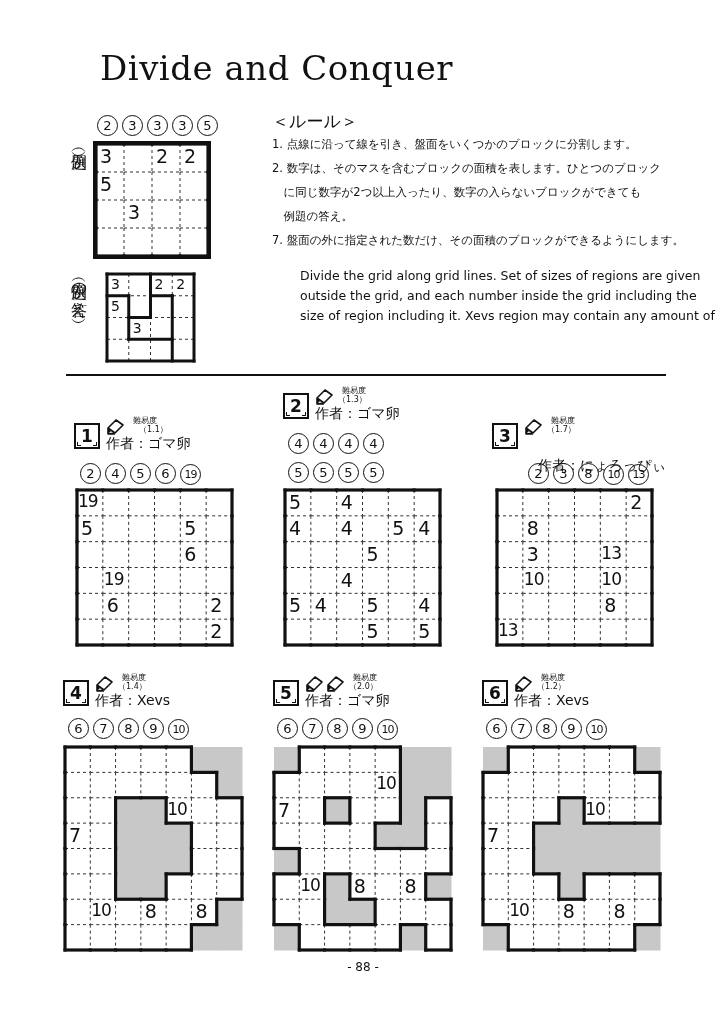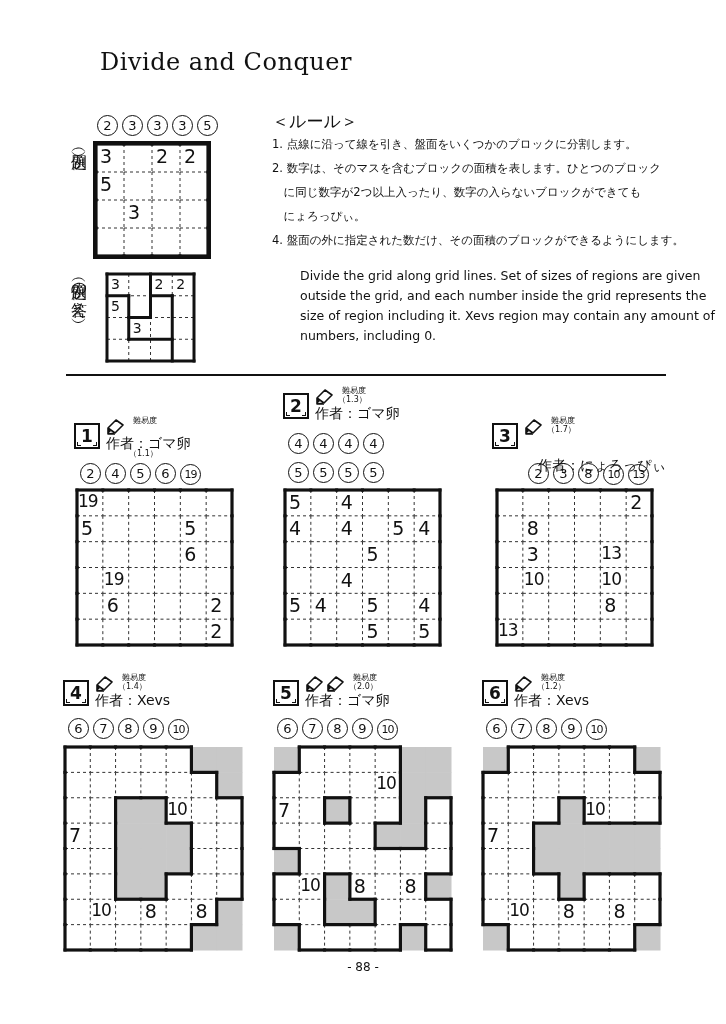--- a/index.html
+++ b/index.html
@@ -1,18 +1,18 @@
 <!DOCTYPE html>
 <html><head>
 <meta charset="utf-8">
 <style>
   html,body{margin:0;padding:0;background:#fff;}
   body{width:726px;height:1024px;position:relative;overflow:hidden;font-family:"DejaVu Sans",sans-serif;color:#111;}
   .abs{position:absolute;}
-  #title{left:100px;top:48px;font-family:"DejaVu Serif",serif;font-size:24px;letter-spacing:0.5px;}
+  #title{left:100px;top:48px;font-family:"DejaVu Serif",serif;font-size:34px;letter-spacing:0.5px;}
   .rule-head{font-size:17px;}
   .rules{font-size:11.5px;line-height:24px;}
   .en{font-size:12.5px;line-height:20px;}
   .circ{display:inline-block;width:19px;height:19px;border:1.3px solid #111;border-radius:50%;text-align:center;line-height:19px;font-size:13px;margin-right:4px;box-sizing:content-box;}
   .circ.small{font-size:11px;letter-spacing:-1px;}
   .grid{position:absolute;border:3px solid #111;box-sizing:border-box;}
   .cell{position:absolute;box-sizing:border-box;font-size:19px;line-height:1;}
   .vlab{position:absolute;font-size:16px;line-height:18px;text-align:center;width:18px;}
   .hdr-box{position:absolute;width:22px;height:22px;border:2px solid #111;text-align:center;line-height:22px;font-size:17px;font-weight:bold;}
   .hdr-box:before,.hdr-box:after{content:"";position:absolute;width:3px;height:3px;border:1px solid #111;}
@@ -112,41 +112,40 @@
     <div class="cell" style="left: 69.25px; top: 3px; font-size: 14px; letter-spacing: 0px;">2</div>
     <div class="cell" style="left: 4px; top: 24.75px; font-size: 14px; letter-spacing: 0px;">5</div>
     <div class="cell" style="left: 25.75px; top: 46.5px; font-size: 14px; letter-spacing: 0px;">3</div>
   </div>
 
 <div class="abs rule-head" style="left:272px;top:110px;">＜ルール＞</div>
 <div class="abs rules" id="rules-jp" style="left:272px;top:132px;">
     <div>1. 点線に沿って線を引き、盤面をいくつかのブロックに分割します。</div>
     <div>2. 数字は、そのマスを含むブロックの面積を表します。ひとつのブロック</div>
     <div>　に同じ数字が2つ以上入ったり、数字の入らないブロックができても</div>
-    <div>　にょろっぴぃ。</div>
-    <div>4. 盤面の外に指定された数だけ、その面積のブロックができるようにします。</div>
+    <div>　例題の答え。</div>
+    <div>7. 盤面の外に指定された数だけ、その面積のブロックができるようにします。</div>
   </div>
 <div class="abs en" id="rules-en" style="left:272px;top:266px;margin-left:28px;">
     <div>Divide the grid along grid lines. Set of sizes of regions are given</div>
-    <div>outside the grid, and each number inside the grid represents the</div>
+    <div>outside the grid, and each number inside the grid including the</div>
     <div>size of region including it. Xevs region may contain any amount of</div>
-    <div>numbers, including 0.</div>
   </div>
 
 <div id="divider" class="abs"></div>
 
 <div id="puzzles">
     <div>
       <div class="hdr-box" style="left: 74px; top: 423px;">1</div>
       <svg width="20" height="18" style="position: absolute; left: 106px; top: 418px;">
         <path d="M2 16 L2 10 L10 2 L17 7 L9 15 Z M2 10 L9 15 M2 16 L9 16" fill="none" stroke="#111" stroke-width="1.6" stroke-linejoin="round"></path>
         <path d="M2 10 L5 13 L2 16 Z" fill="#111"></path>
       </svg>
       <div class="diff-label" style="left: 133px; top: 415px;">難易度</div>
-      <div class="diff-val" style="left: 129px; top: 424px; margin-top: 24px;">（1.1）</div>
+      <div class="diff-val" style="left: 139px; top: 424px;">（1.1）</div>
       <div class="author" style="left: 106px; top: 435px;">作者：ゴマ卵</div>
       <div class="abs" style="left: 80px; top: 463px;"><span class="circ">2</span><span class="circ">4</span><span class="circ">5</span><span class="circ">6</span><span class="circ small">19</span></div>
       <div class="abs" style="left: 77px; top: 490px; width: 155px; height: 155px;">
         <svg width="155" height="155">
           <line x1="25.833333333333332" y1="0" x2="25.833333333333332" y2="25.833333333333332" stroke="#333" stroke-width="1" stroke-dasharray="3,3"></line>
           <line x1="0" y1="25.833333333333332" x2="25.833333333333332" y2="25.833333333333332" stroke="#333" stroke-width="1" stroke-dasharray="3,3"></line>
           <line x1="51.666666666666664" y1="0" x2="51.666666666666664" y2="25.833333333333332" stroke="#333" stroke-width="1" stroke-dasharray="3,3"></line>
           <line x1="25.833333333333332" y1="25.833333333333332" x2="51.666666666666664" y2="25.833333333333332" stroke="#333" stroke-width="1" stroke-dasharray="3,3"></line>
           <line x1="77.5" y1="0" x2="77.5" y2="25.833333333333332" stroke="#333" stroke-width="1" stroke-dasharray="3,3"></line>
           <line x1="51.666666666666664" y1="25.833333333333332" x2="77.5" y2="25.833333333333332" stroke="#333" stroke-width="1" stroke-dasharray="3,3"></line>

